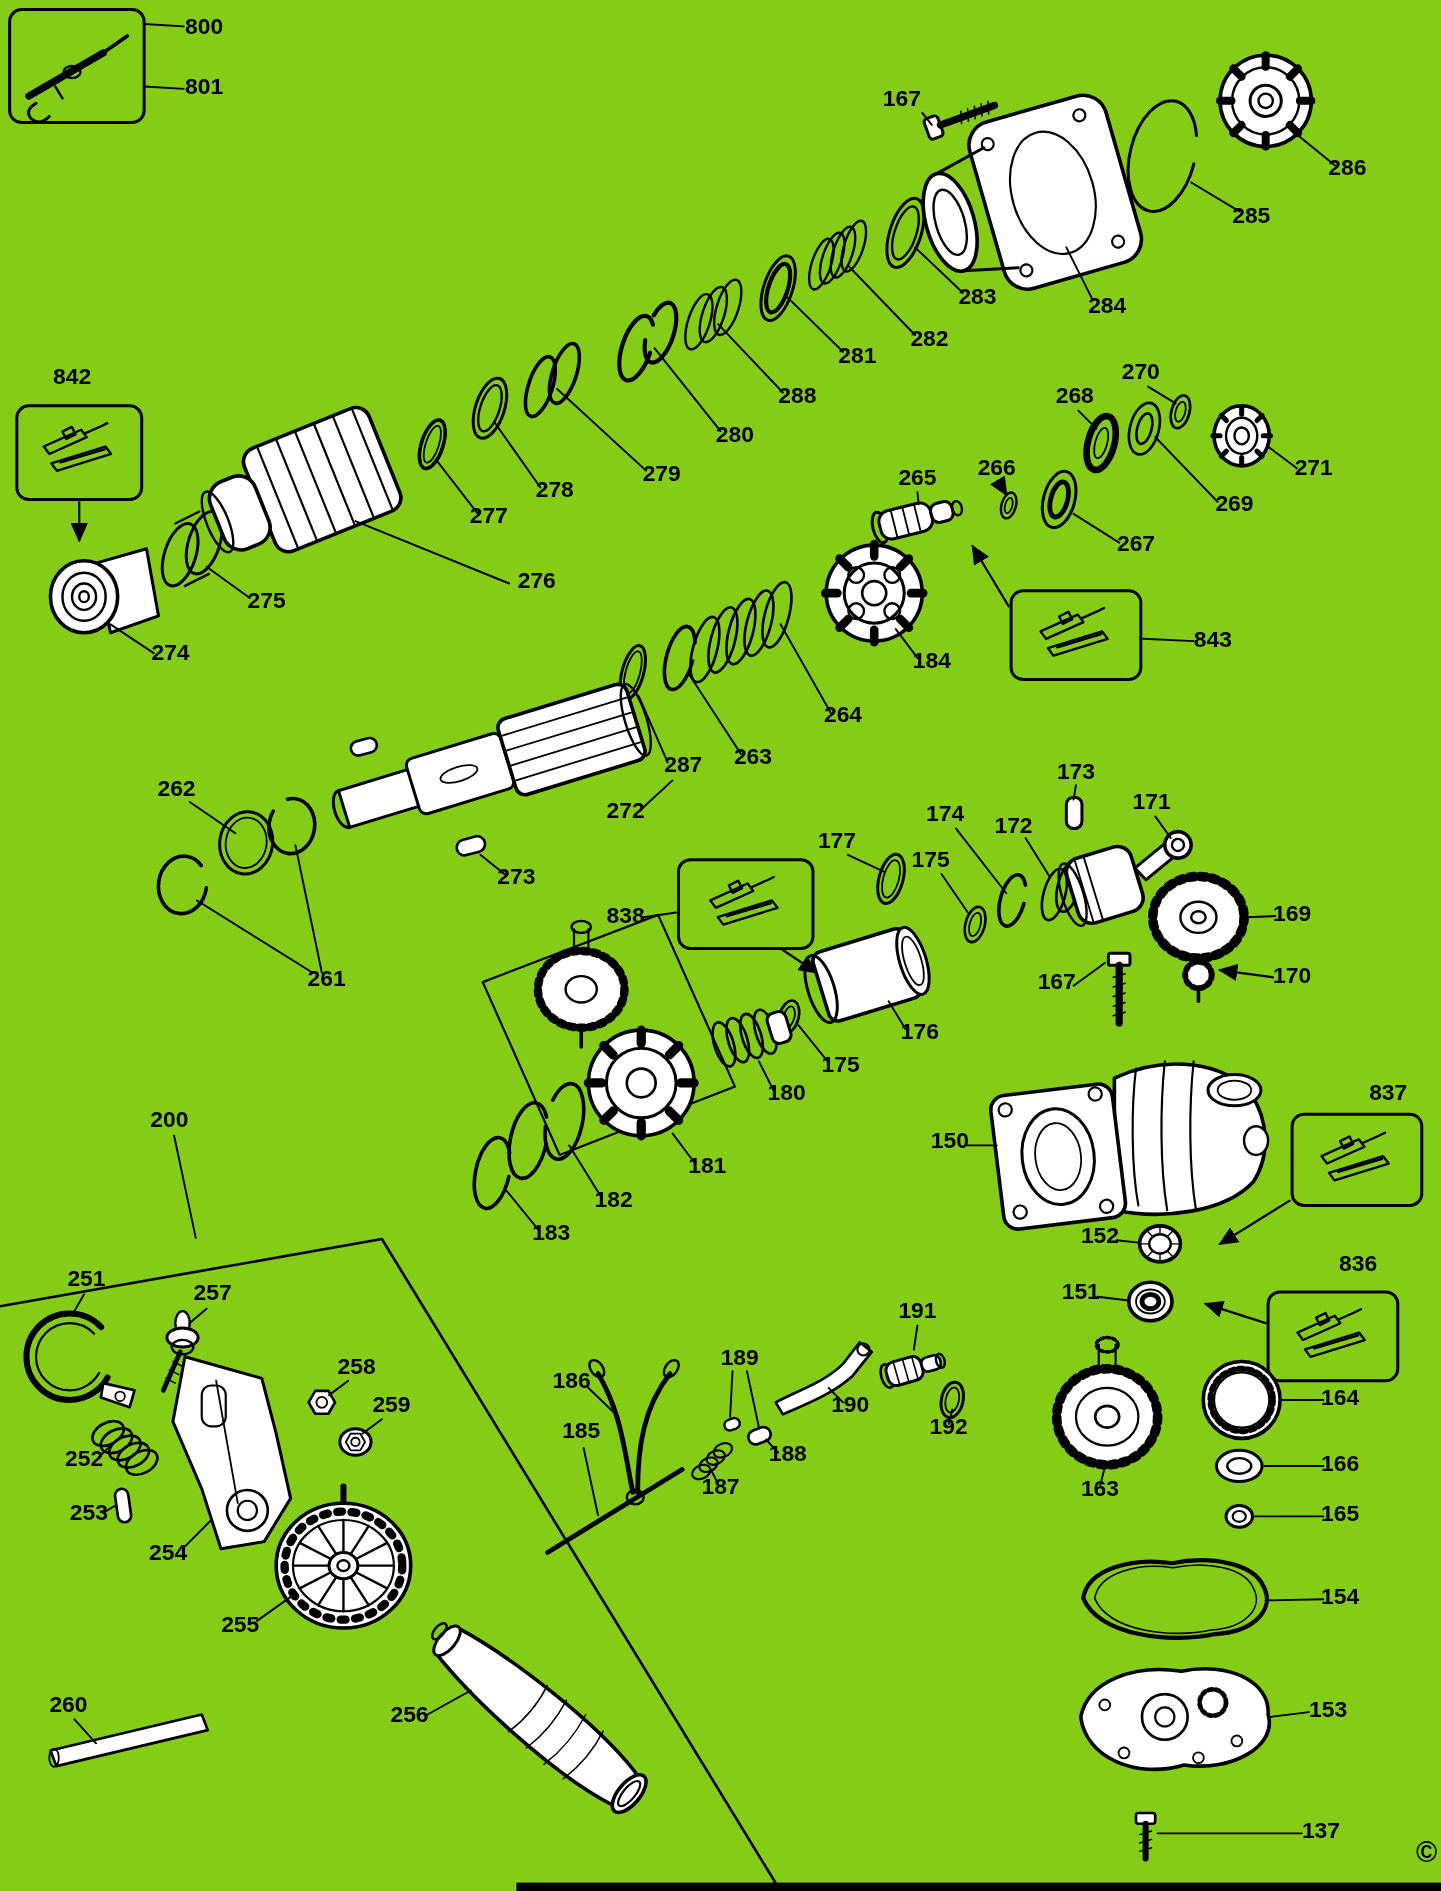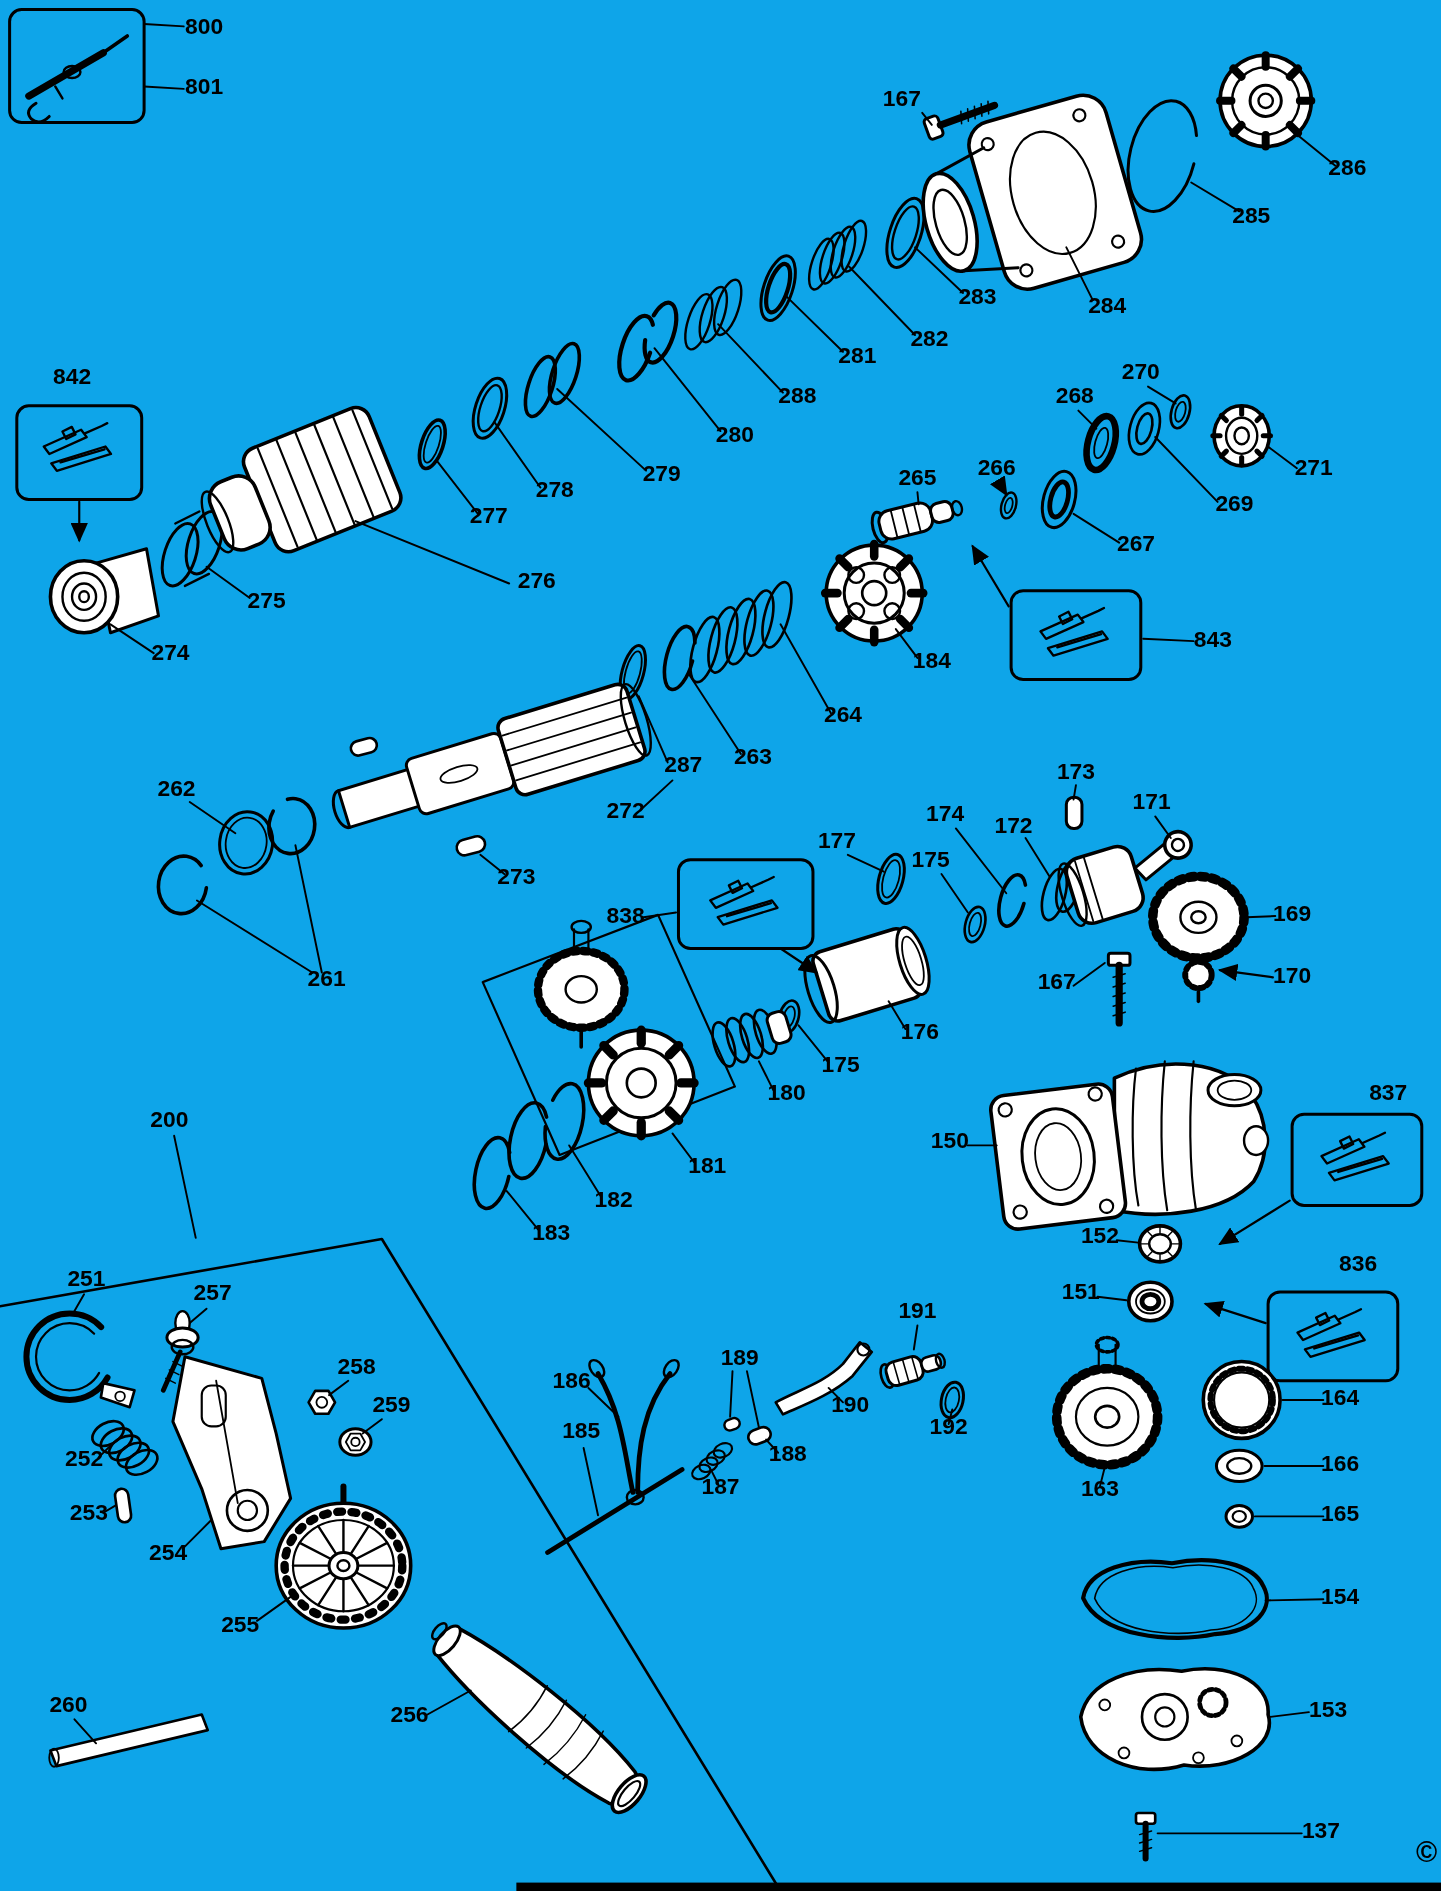--- a/index.html
+++ b/index.html
@@ -1,16 +1,16 @@
 <!DOCTYPE html>
 <html><head>
 <meta charset="utf-8">
 <style>
   html,body{margin:0;padding:0;background:#fff}
-  .canvas{width:1441px;height:1891px;position:relative;background:#0ea5e9;overflow:hidden}
+  .canvas{width:1441px;height:1891px;position:relative;background:#84cc16;overflow:hidden}
   .canvas svg{display:block}
   .part-label{font-family:"Liberation Sans",sans-serif;font-weight:bold;font-size:19px;text-anchor:middle;fill:#000}
   .part-label.large{font-size:24px}
 </style>
 </head>
 <body>
 
 <div class="canvas">
 <svg width="1441" height="1891" viewBox="0 0 1200 1575" preserveAspectRatio="none" xmlns="http://www.w3.org/2000/svg">
 <defs>

